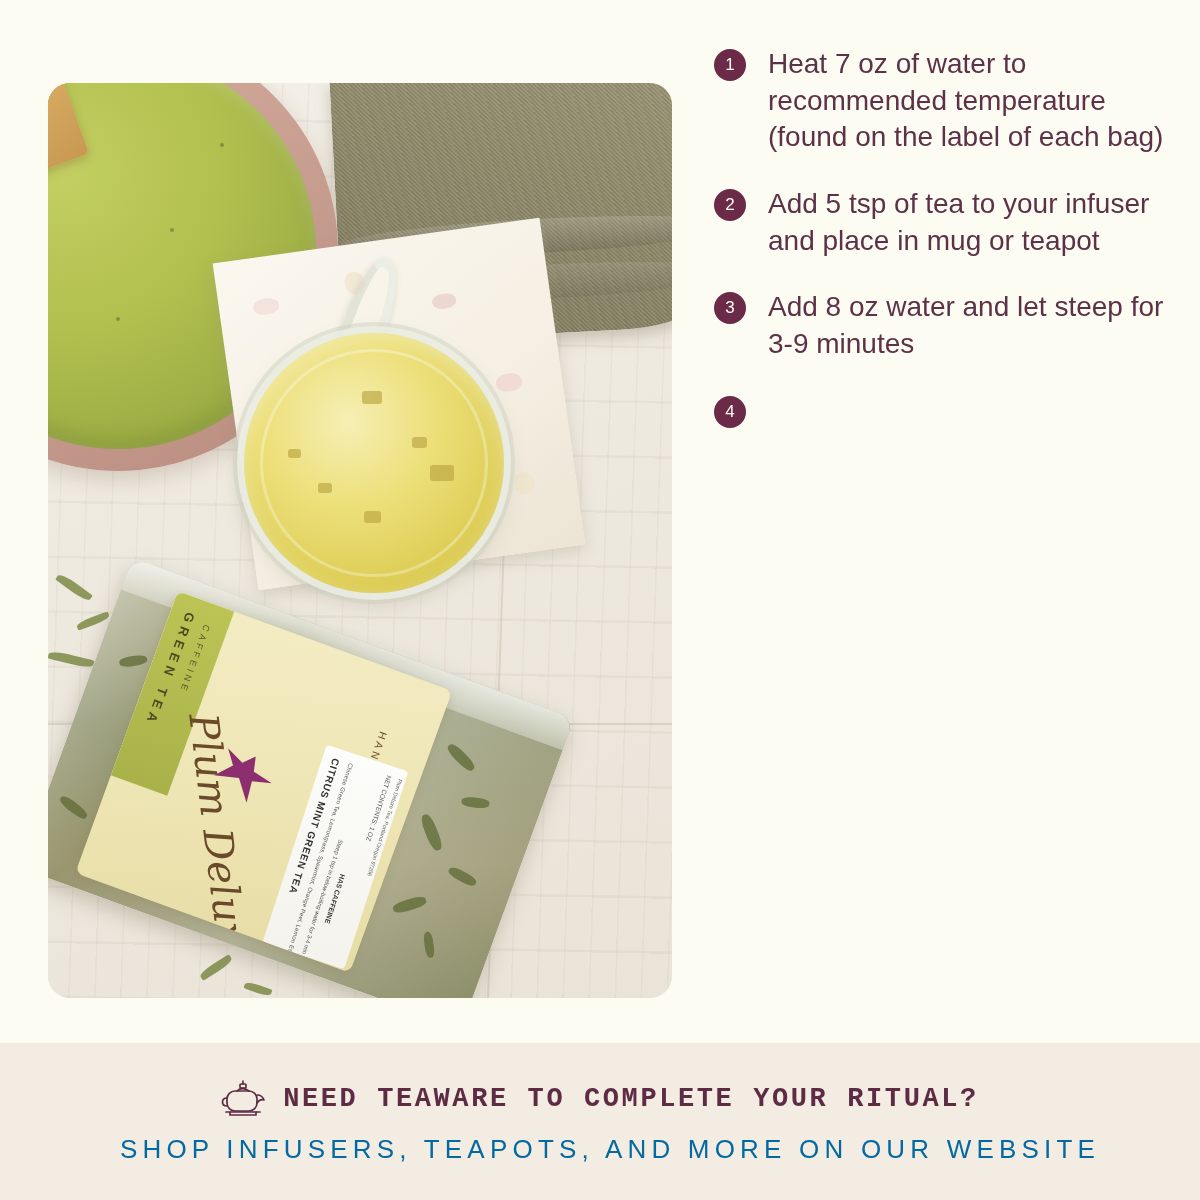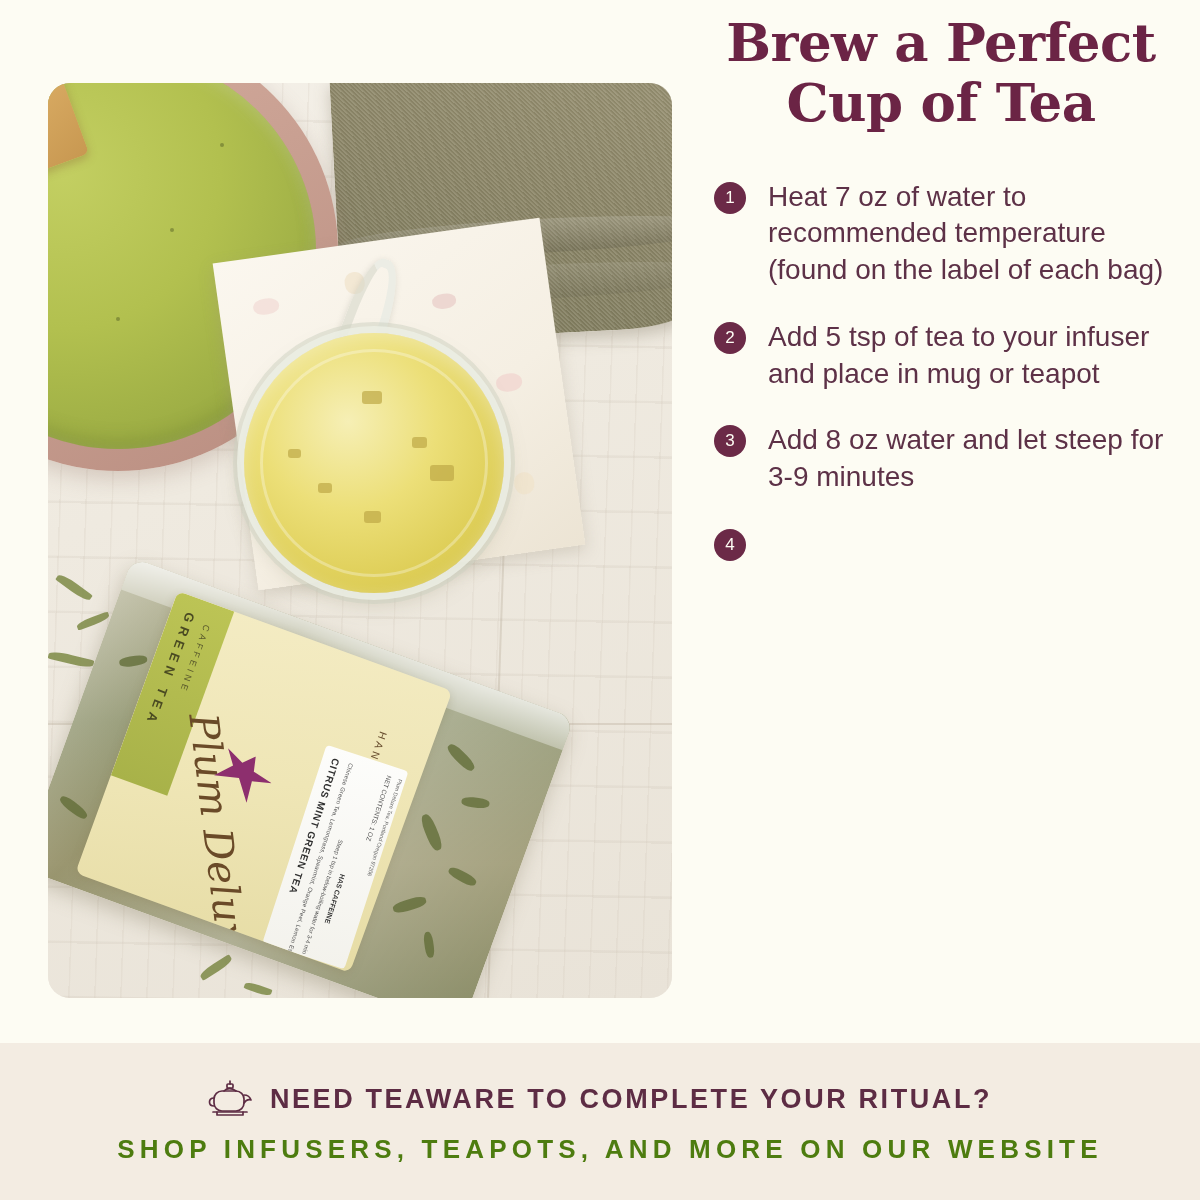--- a/index.html
+++ b/index.html
@@ -387,35 +387,36 @@
     display: flex;
     flex-direction: column;
     align-items: center;
     justify-content: center;
   }
   .footer-row1 {
     display: flex;
     align-items: center;
     justify-content: space-between;
     gap: 16px;
+    font-family: Liberation Mono, monospace;
   }
   .teapot-icon { flex: 0 0 auto; display: block; }
   .footer-line1 {
     font-size: 27px;
     font-weight: 700;
     letter-spacing: 2.6px;
     color: #5d2c44;
     white-space: nowrap;
   }
   .footer-line2 {
     margin-top: 14px;
     font-size: 26px;
-    font-weight: 700;
+    font-weight: 400;
     letter-spacing: 5.2px;
-    color: #4d7c0f;
+    color: #0369a1;
     white-space: nowrap;
     margin-left: 20px;
   }
 </style>
 </head>
 <body>
 
 <div class="page">
 
   <div class="photo-wrap">
@@ -501,24 +502,20 @@
             <div class="strip-text st-net">NET CONTENTS: 1 OZ</div>
             <div class="strip-text st-addr">Plum Deluxe Tea, Portland Oregon 97206</div>
           </div>
         </div>
       </div>
 
     </div>
   </div>
 
   <div class="content">
-    <h1 class="headline">
-      <span>Brew a Perfect</span><br>
-      <span>Cup of Tea</span>
-    </h1>
 
     <ol class="steps">
       <li class="step">
         <span class="badge">1</span>
         <span class="step-text">Heat 7 oz of water to recommended temperature (found on the label of each bag)</span>
       </li>
       <li class="step">
         <span class="badge">2</span>
         <span class="step-text">Add 5 tsp of tea to your infuser and place in mug or teapot</span>
       </li>

